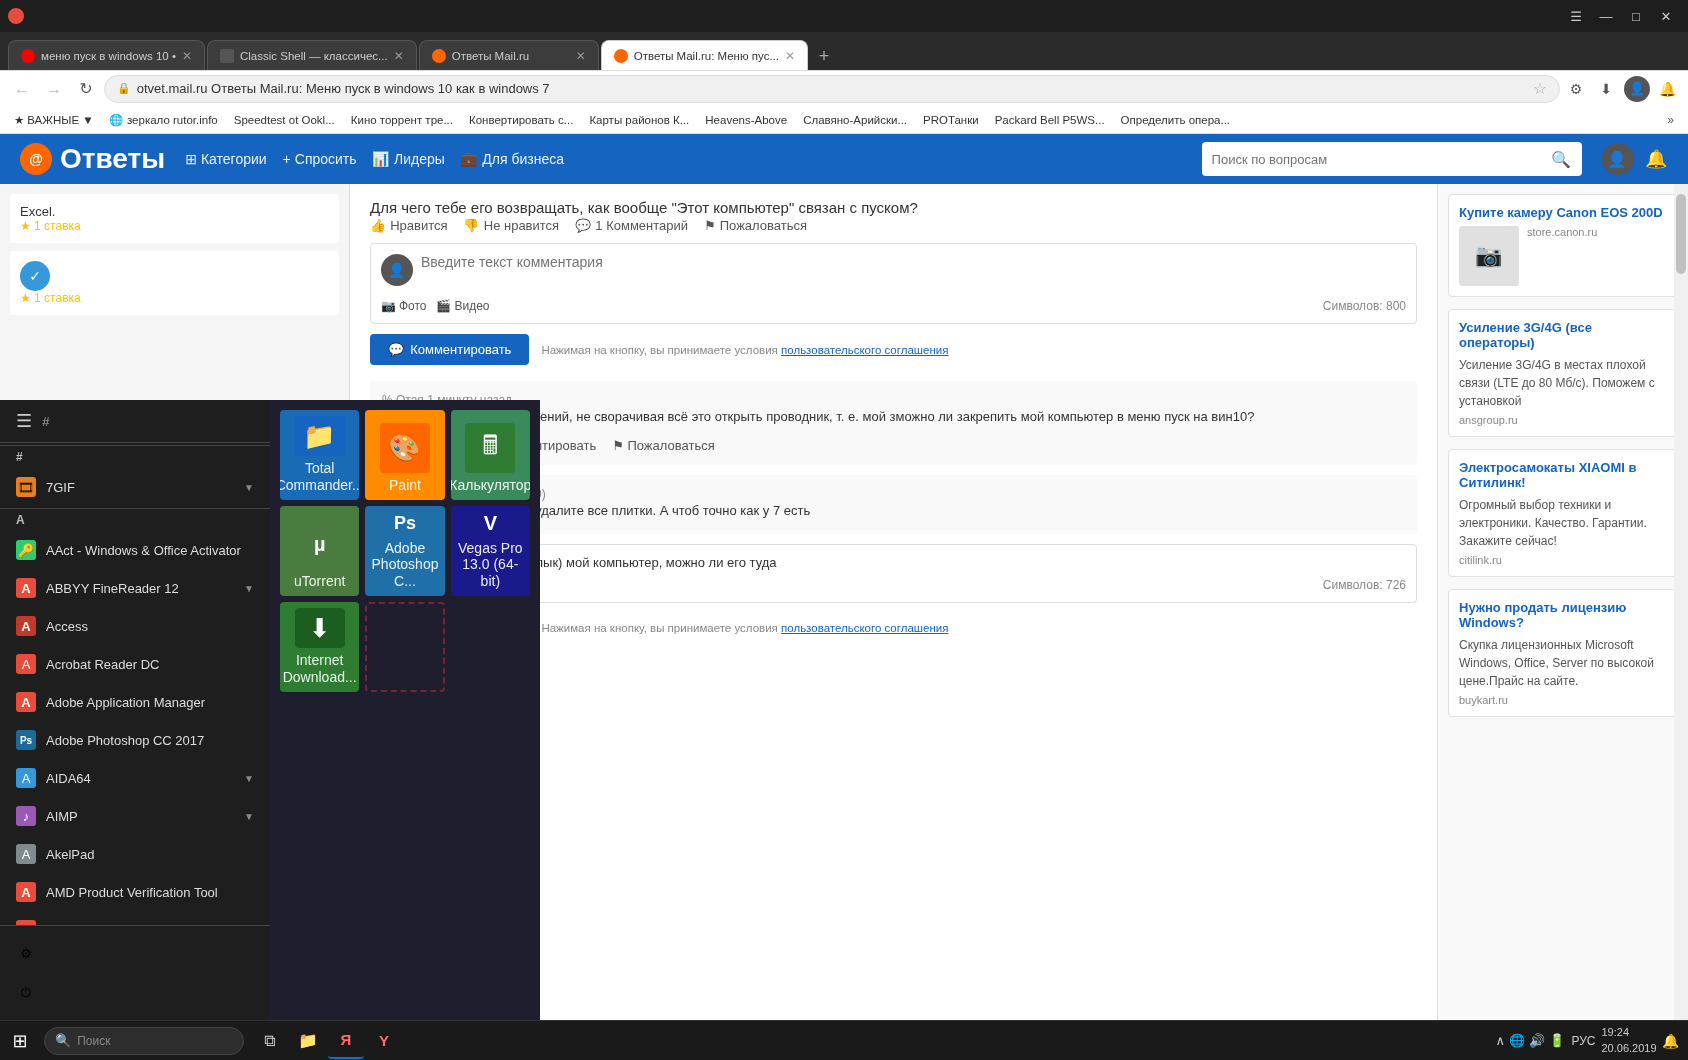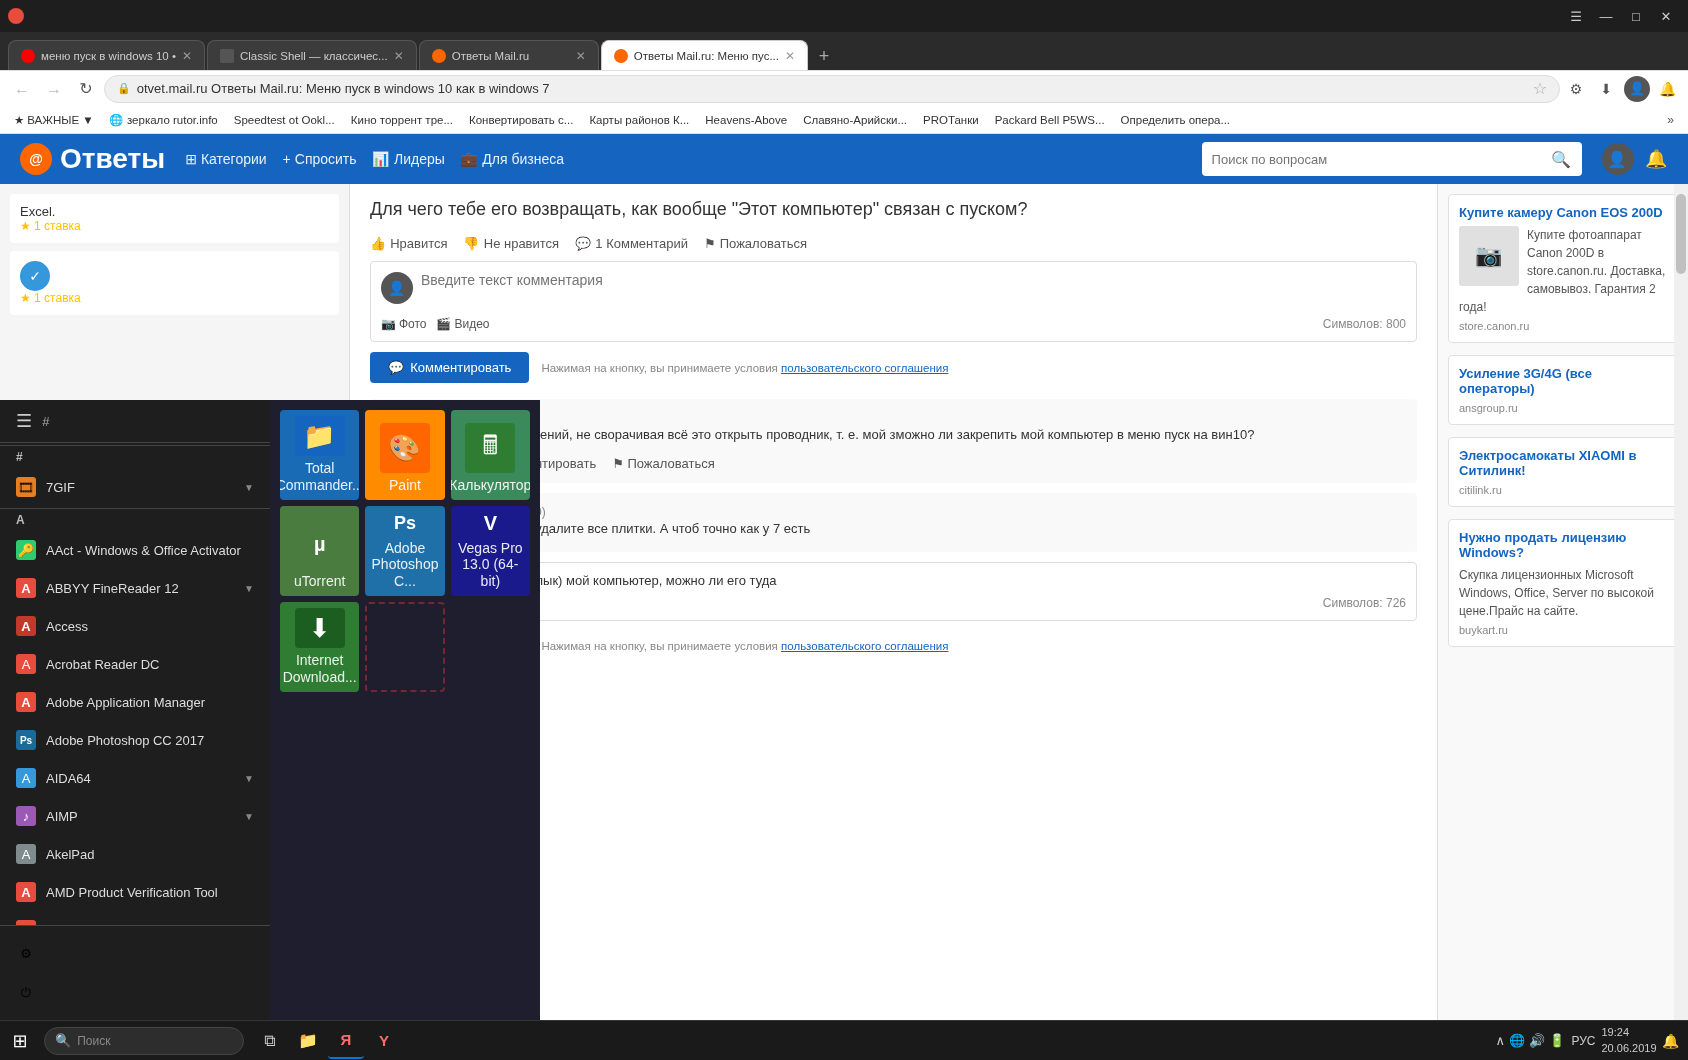--- a/index.html
+++ b/index.html
@@ -51,21 +51,21 @@
     
     .main-content { position: absolute; top: 184px; left: 0; right: 0; bottom: 40px; display: flex; }
 
     
     .site-left { width: 350px; background: #f5f5f5; padding: 10px; overflow: hidden; border-right: 1px solid #ddd; }
     .site-answer-item { background: white; border-radius: 4px; padding: 10px; margin-bottom: 8px; font-size: 13px; color: #333; }
     .star-rating { color: #ffc107; font-size: 12px; }
 
     
     .site-center { flex: 1; background: white; padding: 15px 20px; overflow: hidden; border-right: 1px solid #ddd; }
-    .question-text { font-size: 18px; color: #333; margin-bottom: 16px; }
+    .question-text { font-size: 15px; color: #333; margin-bottom: 2px; }
     .answer-actions { display: flex; gap: 16px; margin-bottom: 10px; }
     .action-btn { font-size: 13px; color: #555; cursor: pointer; display: flex; align-items: center; gap: 4px; }
     .comment-box { border: 1px solid #ddd; border-radius: 4px; padding: 10px; margin-bottom: 10px; }
     .comment-box textarea { width: 100%; border: none; outline: none; font-size: 13px; color: #aaa; resize: none; height: 50px; }
     .comment-box-footer { display: flex; align-items: center; justify-content: space-between; }
     .media-btns { display: flex; gap: 10px; }
     .media-btn { font-size: 12px; color: #555; cursor: pointer; display: flex; align-items: center; gap: 3px; }
     .char-count { font-size: 12px; color: #888; }
     .submit-comment-btn { background: #1565c0; color: white; border: none; border-radius: 4px; padding: 8px 18px; font-size: 13px; cursor: pointer; display: flex; align-items: center; gap: 6px; }
     .policy-text { font-size: 11.5px; color: #888; }
@@ -350,29 +350,30 @@
         <span>Нажимая на кнопку, вы принимаете условия</span>
         <a class="policy-link">пользовательского соглашения</a>
       </div>
     </div>
   </div>
 
   <div class="site-right">
     <div class="ad-block clearfix">
       <div class="ad-title">Купите камеру Canon EOS 200D</div>
       <div class="ad-image">📷</div>
-      <div class="ad-text">Купите фотоаппарат Canon 200D в store.canon.ru. Доставка, самовывоз. Гарантия 2 года!</div>
       <div class="ad-url">store.canon.ru</div>
     </div>
     <div class="ad-block">
       <div class="ad-title">Усиление 3G/4G (все операторы)</div>
+      <div class="ad-text">Усиление 3G/4G в местах плохой связи (LTE до 80 Мб/с). Поможем с установкой</div>
       <div class="ad-url">ansgroup.ru</div>
     </div>
     <div class="ad-block">
       <div class="ad-title">Электросамокаты XIAOMI в Ситилинк!</div>
+      <div class="ad-text">Огромный выбор техники и электроники. Качество. Гарантии. Закажите сейчас!</div>
       <div class="ad-url">citilink.ru</div>
     </div>
     <div class="ad-block">
       <div class="ad-title">Нужно продать лицензию Windows?</div>
       <div class="ad-text">Скупка лицензионных Microsoft Windows, Office, Server по высокой цене.Прайс на сайте.</div>
       <div class="ad-url">buykart.ru</div>
     </div>
   </div>
 </div>
 

